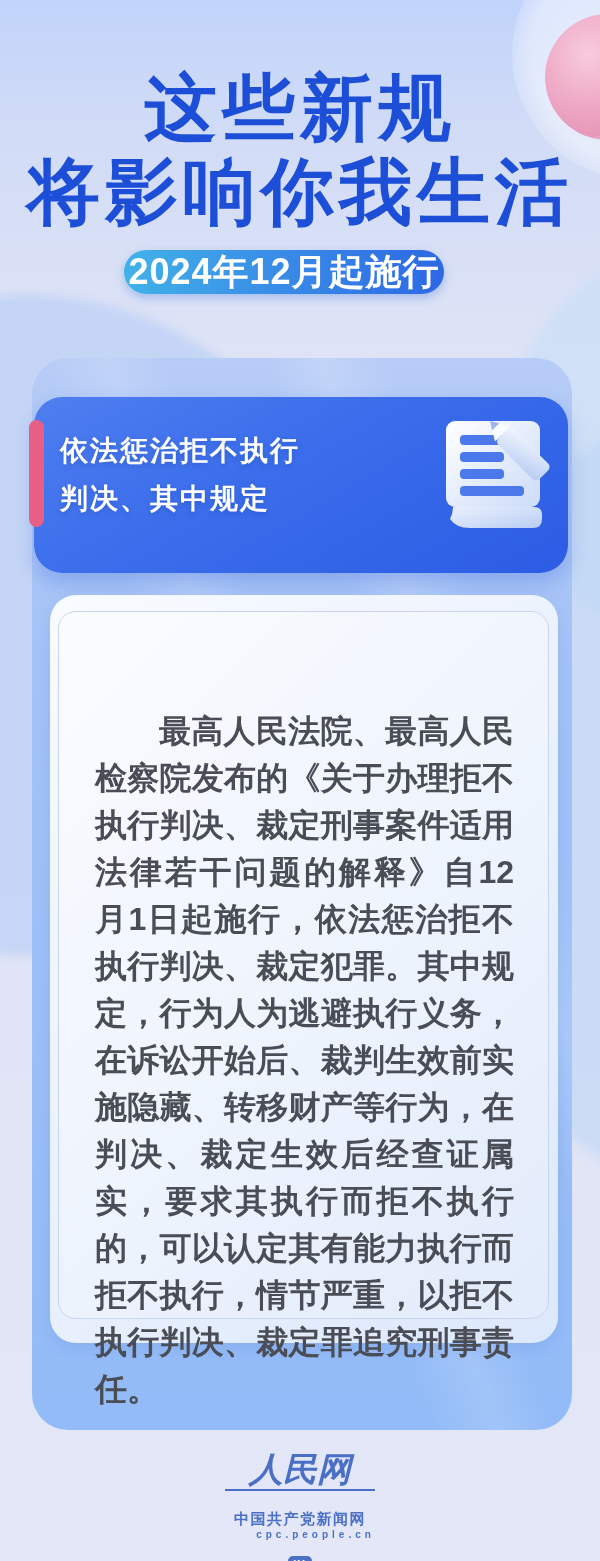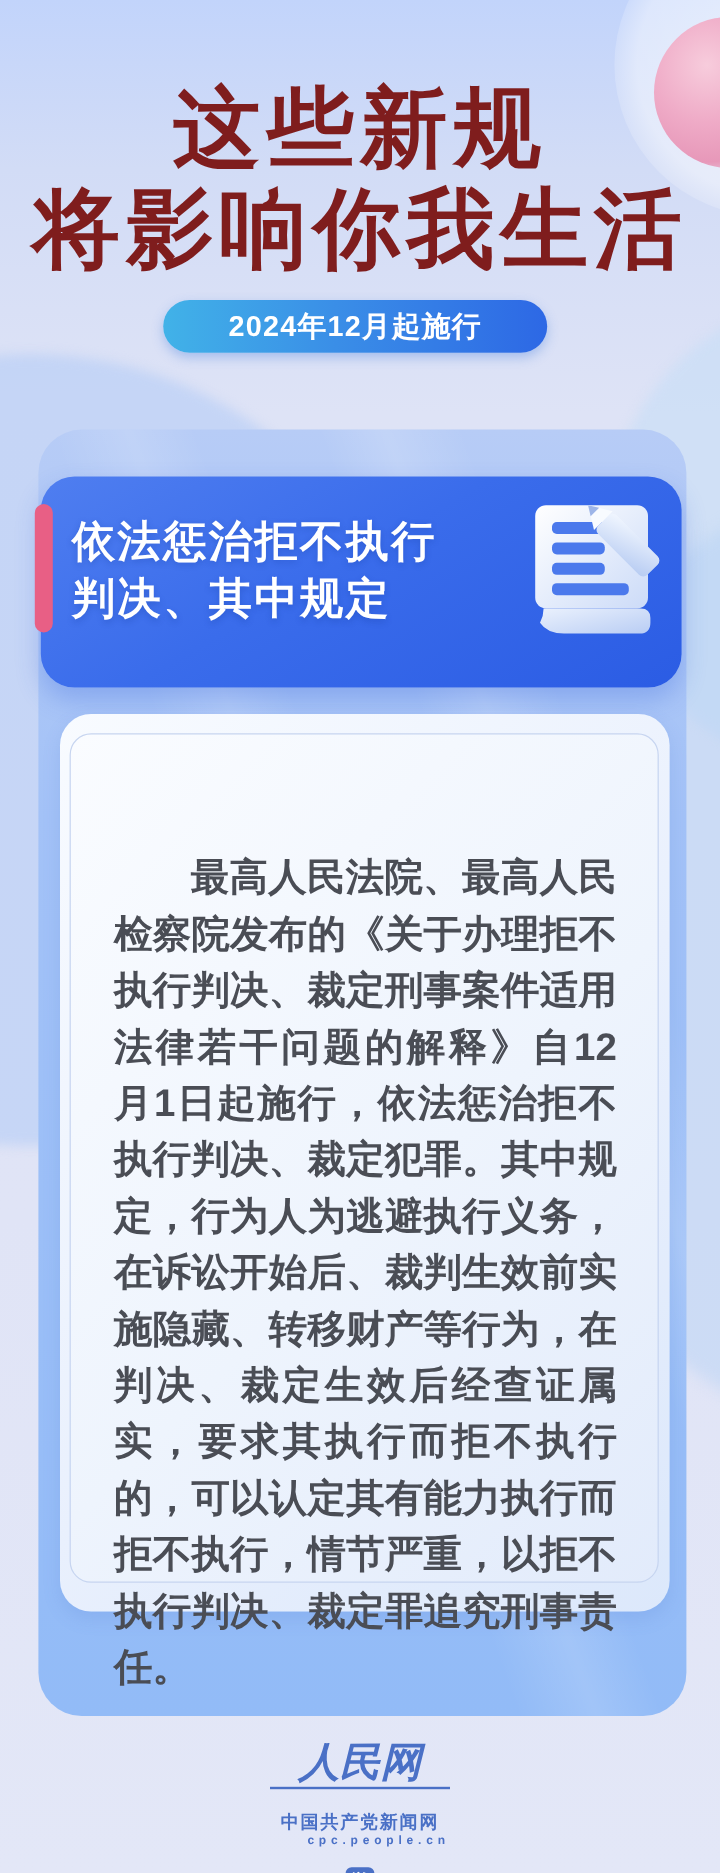--- a/index.html
+++ b/index.html
@@ -10,38 +10,38 @@
   }
   .circle{position:absolute;border-radius:50%;pointer-events:none;}
   .circle-left{left:-305px;top:295px;width:660px;height:660px;background:rgba(176,203,246,.55);filter:blur(5px);}
   .circle-right-top{left:505px;top:245px;width:400px;height:400px;background:rgba(198,222,246,.6);filter:blur(5px);}
   .circle-right-low{left:400px;top:380px;width:840px;height:840px;background:rgba(180,208,244,.45);filter:blur(6px);}
   .circle-white-top{left:512px;top:-72px;width:252px;height:252px;background:radial-gradient(circle,rgba(255,255,255,.6) 0%,rgba(255,255,255,.45) 60%,rgba(255,255,255,0) 78%);}
   .circle-pink{left:545px;top:14px;width:126px;height:126px;
     background:radial-gradient(circle at 35% 32%,#f7ccdc 0%,#efabc7 40%,#e798b9 68%,rgba(231,152,185,0) 88%);}
 
   .poster-title{position:absolute;left:0;top:66px;width:100%;text-align:center;
-    color:#7f1d1d;font-weight:900;font-size:73px;line-height:84px;letter-spacing:5px;}
-  .date-badge{position:absolute;left:136px;top:250px;width:320px;height:44px;border-radius:22px;
+    color:#1d4ed8;font-weight:900;font-size:73px;line-height:84px;letter-spacing:5px;}
+  .date-badge{position:absolute;left:124px;top:250px;width:320px;height:44px;border-radius:22px;
     background:linear-gradient(90deg,#41b2e8 0%,#3a8ee7 45%,#2d68e5 100%);
     box-shadow:0 4px 10px rgba(60,120,220,.35);
     display:flex;align-items:center;justify-content:center;
-    color:#ffffff;font-weight:bold;font-size:24px;letter-spacing:1px;}
+    color:#ffffff;font-weight:bold;font-size:36px;letter-spacing:1px;}
 
   .outer-card{position:absolute;left:32px;top:358px;width:540px;height:1072px;border-radius:36px;
     background:linear-gradient(180deg,#b7ccf6 0%,#a3c2f7 30%,#92bbf7 100%);}
   .outer-card::before{content:"";position:absolute;inset:0;border-radius:36px;
     background:linear-gradient(250deg,rgba(255,255,255,0) 20%,rgba(255,255,255,.16) 27%,rgba(255,255,255,0) 33%,rgba(255,255,255,0) 44%,rgba(255,255,255,.14) 50%,rgba(255,255,255,0) 57%);}
 
   .header-card{position:absolute;left:34px;top:397px;width:534px;height:176px;border-radius:28px;
     background:linear-gradient(150deg,#4f7ef0 0%,#3a6ceb 45%,#2b5ce4 100%);
     box-shadow:0 10px 20px rgba(47,92,220,.28);}
   .accent-bar{position:absolute;left:-5px;top:23px;width:15px;height:107px;border-radius:8px;background:#e85f85;}
   .header-heading{position:absolute;left:26px;top:30px;color:#ffffff;font-weight:bold;
-    font-size:36px;line-height:48px;letter-spacing:2px;text-shadow:0 2px 5px rgba(20,60,160,.3);}
+    font-size:28px;line-height:48px;letter-spacing:2px;text-shadow:0 2px 5px rgba(20,60,160,.3);}
   .topic-icon{position:absolute;right:6px;top:20px;width:130px;height:122px;}
 
   .middle-card{position:absolute;left:50px;top:595px;width:508px;height:748px;border-radius:26px;
     background:linear-gradient(135deg,#f8fbff 0%,#e9f0fd 55%,#dce8fb 100%);
     box-shadow:0 6px 14px rgba(90,130,210,.18);}
   .inner-panel{position:absolute;left:8px;top:16px;width:491px;height:708px;border-radius:18px;
     border:1px solid #c7d5f0;box-sizing:border-box;
     background:linear-gradient(135deg,#fafcff 0%,#eef4fd 55%,#e2ebfb 100%);
     padding:82px 20px 0 22px;}
   .body-text{margin:14px;text-indent:2em;color:#4a4d55;font-weight:600;

